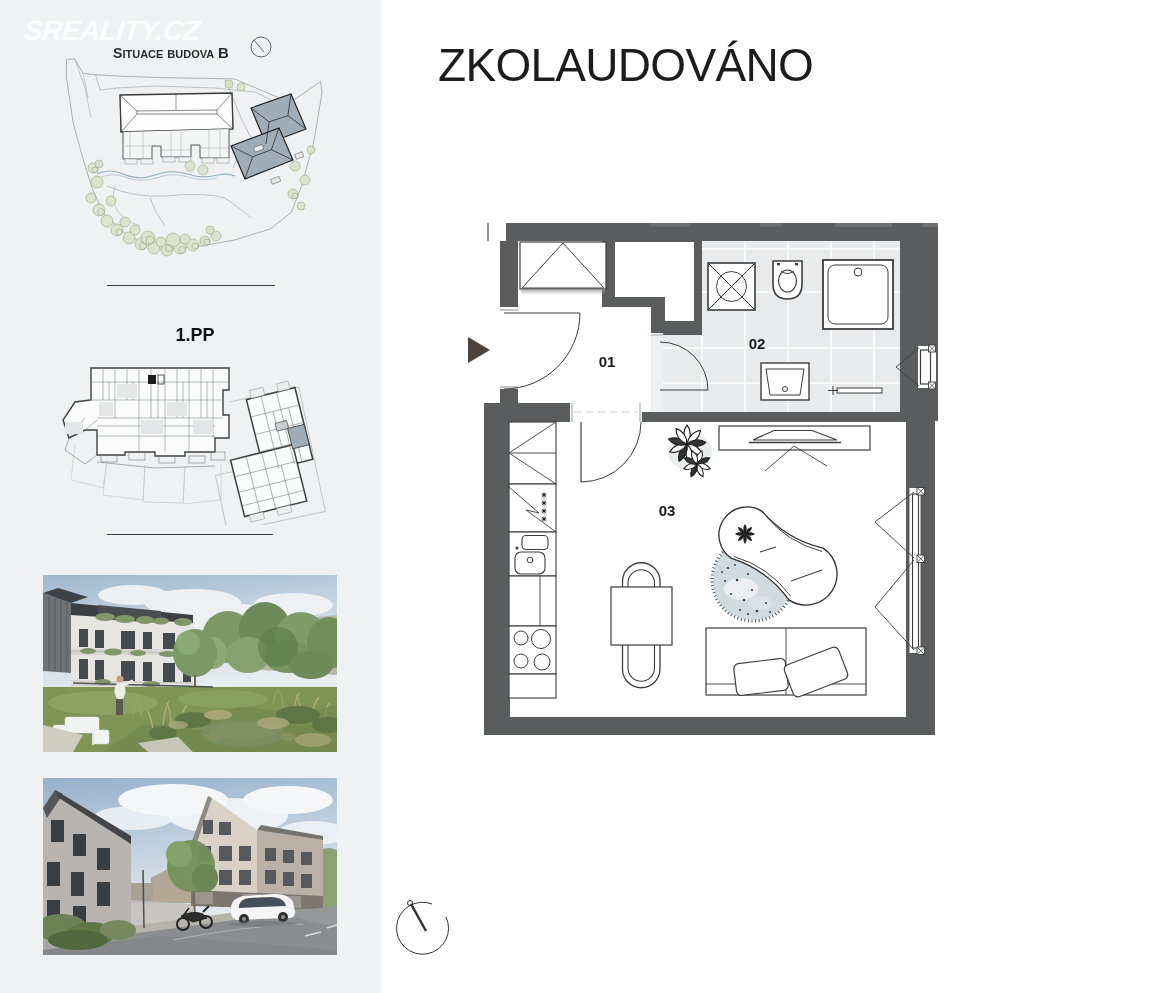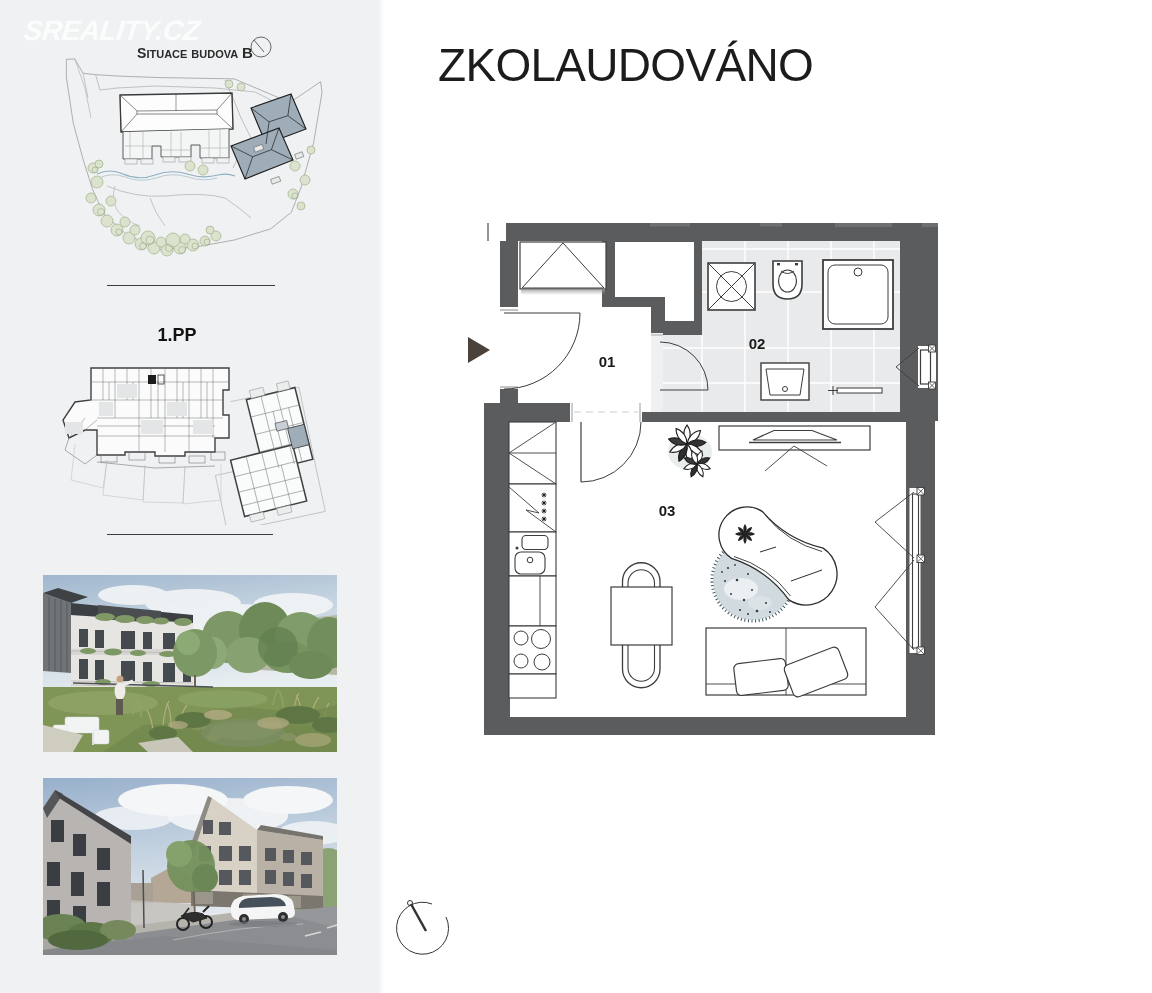--- a/index.html
+++ b/index.html
@@ -8,21 +8,21 @@
   .abs{position:absolute;}
 </style>
 </head>
 <body>
 
 <div class="abs" style="left:0;top:0;width:378px;height:993px;background:#eff1f2;"></div>
 <div class="abs" style="left:378px;top:0;width:6px;height:993px;background:linear-gradient(90deg,#eff1f2,#ffffff);"></div>
 
 <div class="abs" style="left:24px;top:15px;width:260px;font-family:'Liberation Sans',sans-serif;font-weight:bold;font-style:italic;font-size:28px;letter-spacing:-0.5px;color:#ffffff;opacity:0.8;transform:skewX(-6deg);">SREALITY.CZ</div>
 
-<div class="abs" style="left:120px;top:44px;width:150px;text-align:center;color:#2a2a2a;font-size:14px;font-weight:bold;"><span style="font-size:14px;">S</span><span style="font-size:11px;">ITUACE</span> <span style="font-size:11px;">BUDOVA</span> <span style="font-size:15px;">B</span></div>
+<div class="abs" style="left:96px;top:44px;width:150px;text-align:center;color:#2a2a2a;font-size:14px;font-weight:bold;"><span style="font-size:14px;">S</span><span style="font-size:11px;">ITUACE</span> <span style="font-size:11px;">BUDOVA</span> <span style="font-size:15px;">B</span></div>
 
 <svg class="abs" style="left:246px;top:34px;" width="30" height="30" viewBox="0 0 30 30">
   <circle cx="15" cy="13" r="10" fill="none" stroke="#666" stroke-width="1"></circle>
   <line x1="8" y1="6" x2="18" y2="18" stroke="#666" stroke-width="1"></line>
 </svg>
 
 <svg class="abs" style="left:55px;top:58px;" width="280" height="210" viewBox="0 0 280 210">
   <g id="siteplan">
 
   <path d="M 11.4 19.5 L 11.4 1.4 L 19.7 0.9 L 28.1 15.3 L 40.6 16.7 L 64.2 18.1 L 101.7 19.5 L 179.4 20.9 L 235 44.5 L 265.6 23.7 L 267 34.8 L 258.6 84.8 L 246.1 129.2 L 236.4 154.2" fill="none" stroke="#9aa0a2" stroke-width="0.8"></path>
@@ -134,21 +134,21 @@
     <circle cx="240" cy="138" r="3"></circle>
         <circle cx="64" cy="174" r="3"></circle>
         <circle cx="127" cy="192" r="3.5"></circle>
     <circle cx="152" cy="184" r="3"></circle>
   </g>
   </g>
 </svg>
 
 <div class="abs" style="left:107px;top:285px;width:168px;height:1px;background:#3c3c3c;"></div>
 
-<div class="abs" style="left:107px;top:325px;width:140px;text-align:center;color:#111;font-size:18px;font-weight:bold;">1.PP</div>
+<div class="abs" style="left:125px;top:325px;width:140px;text-align:center;color:#111;font-size:18px;font-weight:bold;">1.PP</div>
 
 <svg class="abs" style="left:55px;top:360px;" width="280" height="165" viewBox="0 0 280 165">
   <g id="pp">
 
   <g stroke="#3f4042" fill="#fbfbfb" stroke-width="1.4">
     <path d="M 36 8 L 174 8 L 174 30 L 168 30 L 168 55 L 174 55 L 174 78 L 160 78 L 160 92 L 130 92 L 130 96 L 100 96 L 100 92 L 70 92 L 70 95 L 42 95 L 42 70 L 30 70 L 14 78 L 8 60 L 20 42 L 36 40 Z"></path>
   </g>
 
   <g stroke="#6f7072" stroke-width="0.5" fill="none">
     <line x1="36" y1="22" x2="174" y2="22"></line>

